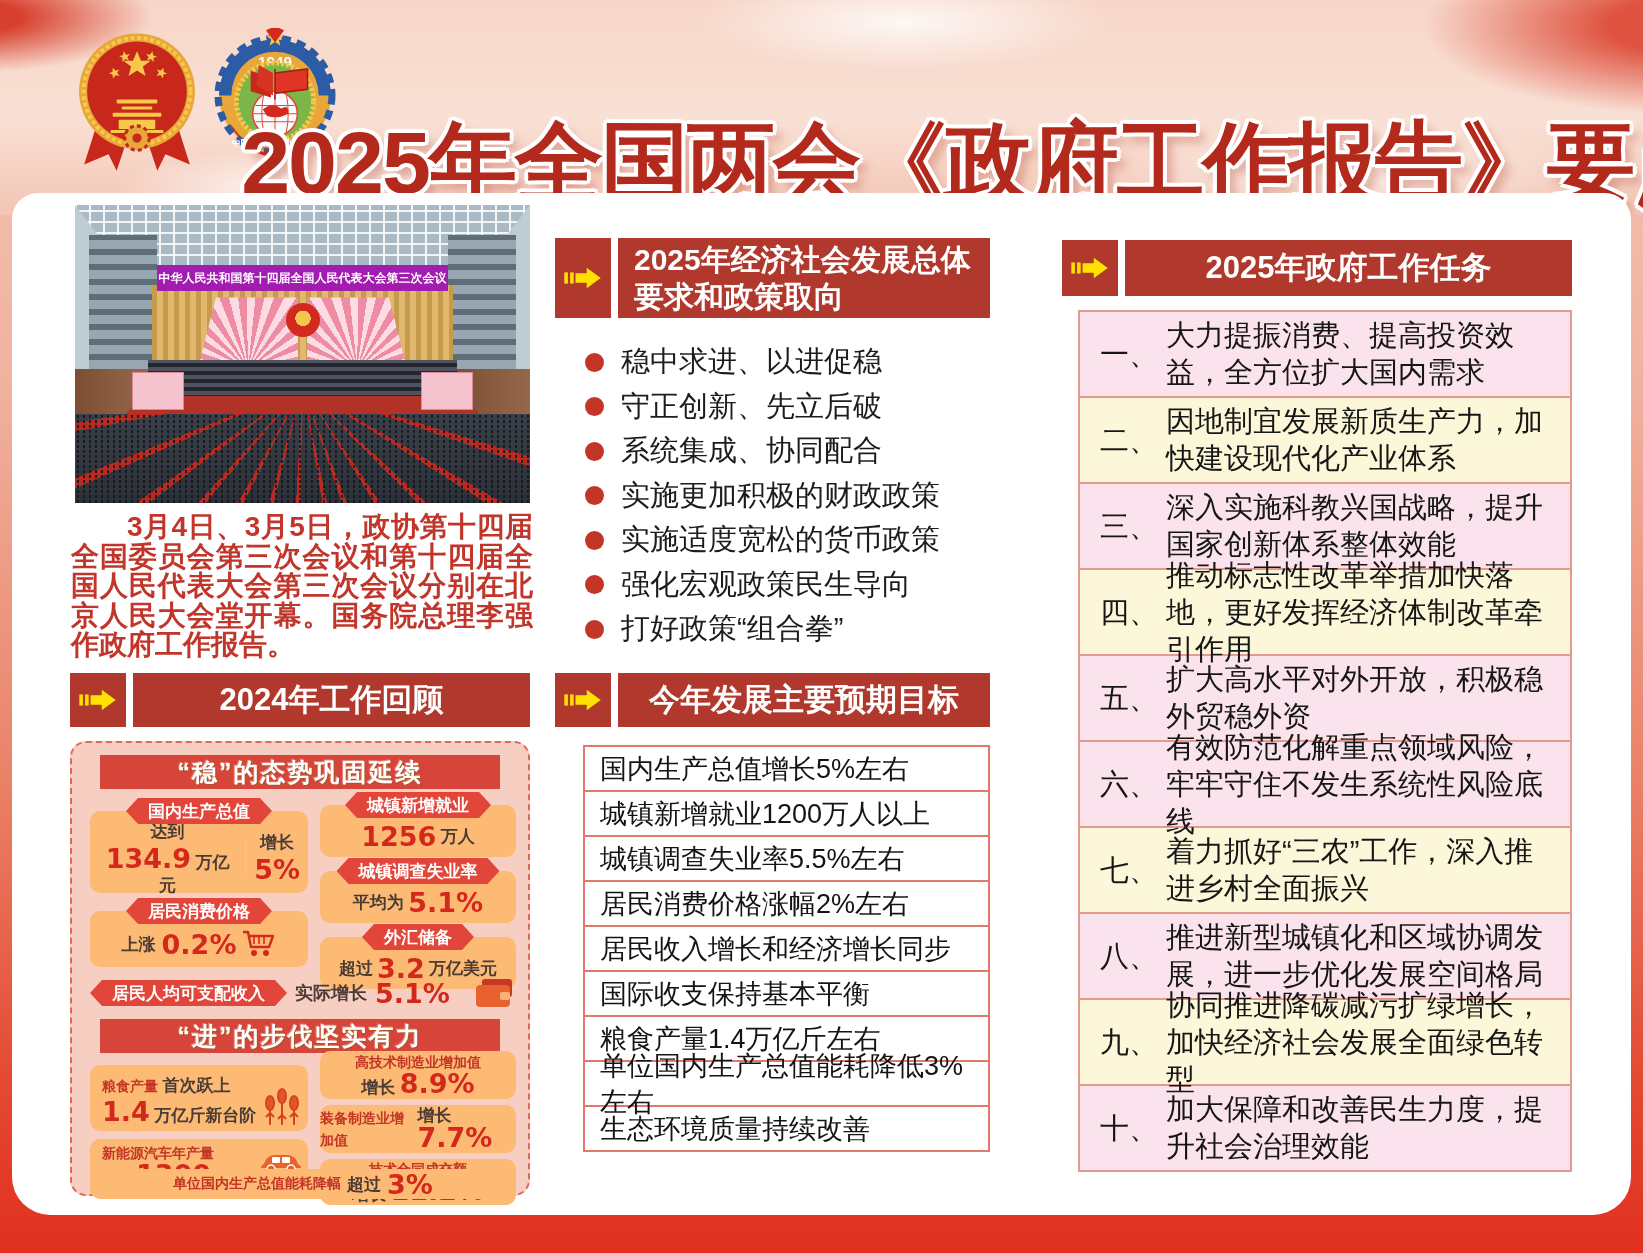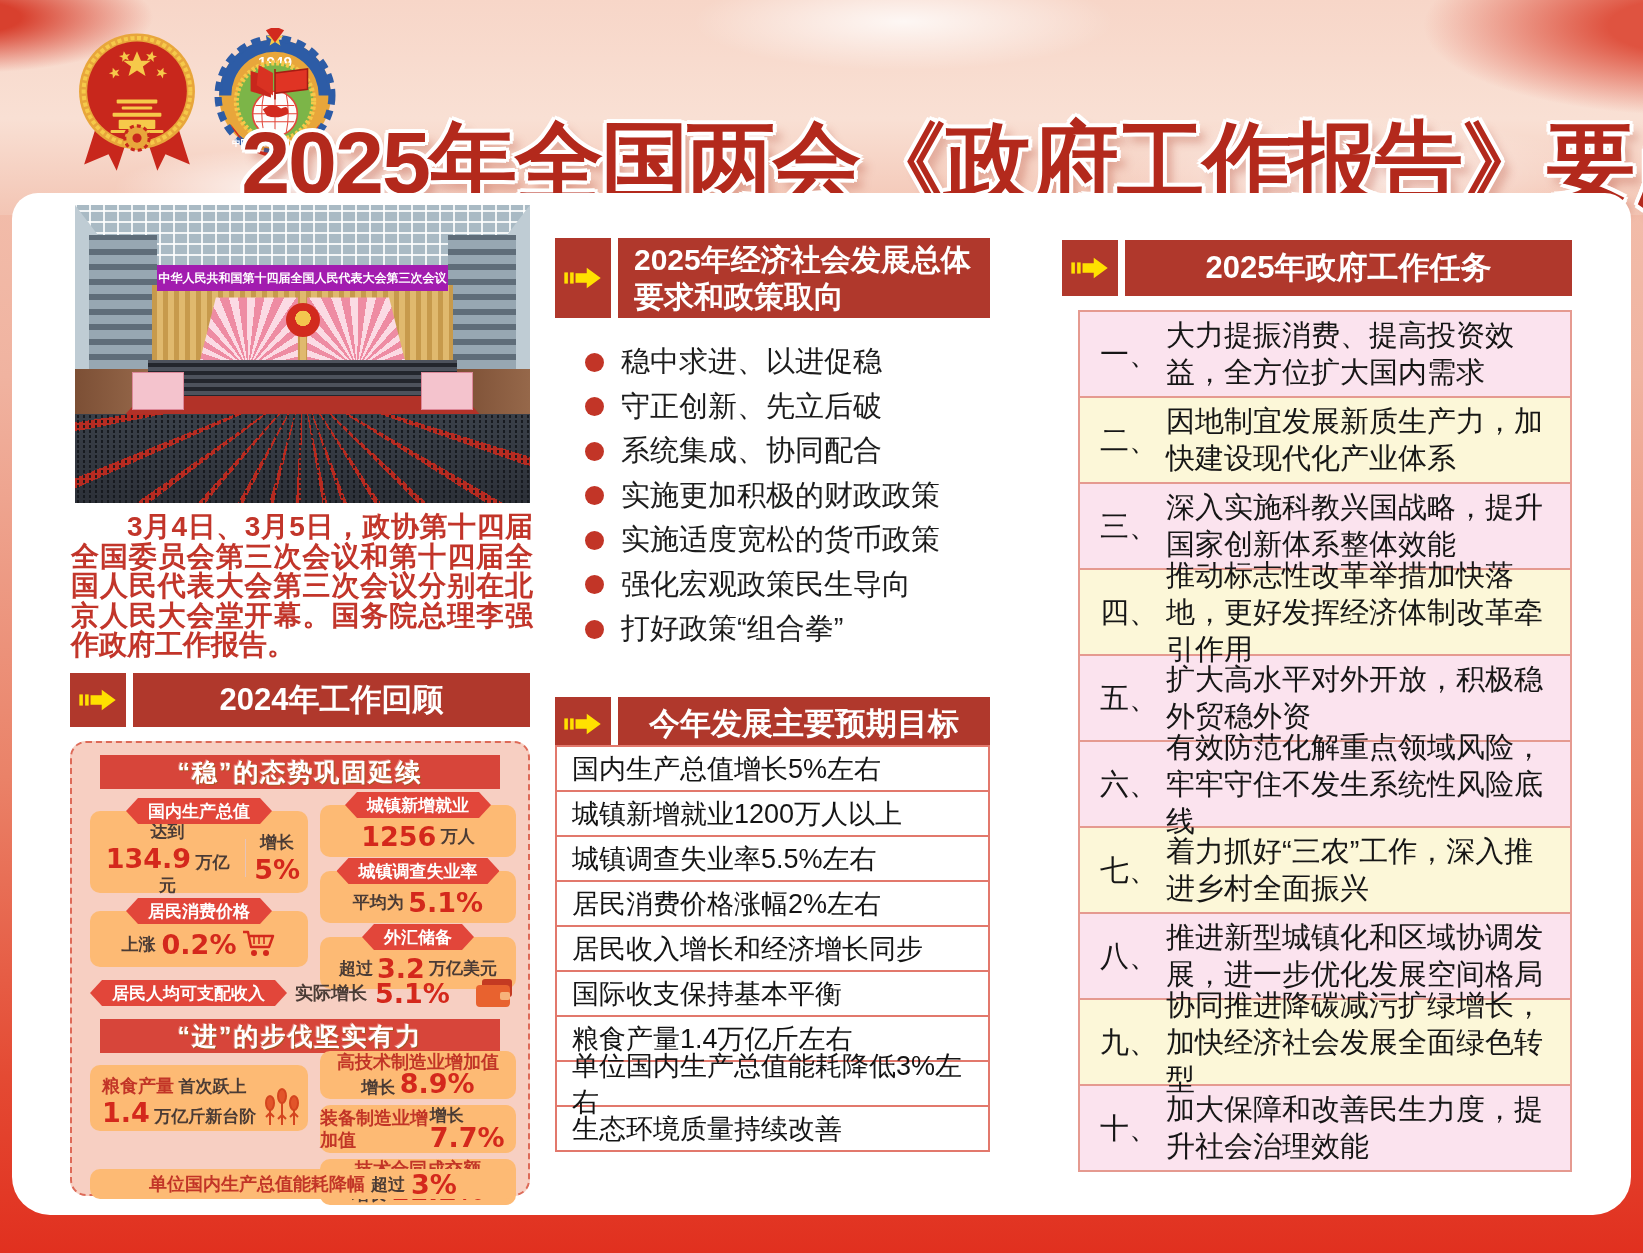--- a/index.html
+++ b/index.html
@@ -77,34 +77,34 @@
     background:#f7cfc2;border:2px dashed #dd6a58;border-radius:16px;}
   .sub-bar{position:absolute;left:28px;right:28px;height:34px;background:#d7453a;color:#fff;
     display:flex;align-items:center;justify-content:center;font-size:25px;font-weight:700;letter-spacing:2px;
     text-shadow:1px 1px 0 #a52, -1px -1px 0 rgba(255,255,255,.35);}
   .card{position:absolute;background:#fdba74;border-radius:10px;}
   .badge{position:absolute;left:50%;top:-13px;transform:translateX(-50%);height:26px;padding:0 22px;
     background:#e2463a;color:#fff;font-size:17px;font-weight:700;display:flex;align-items:center;white-space:nowrap;
     clip-path:polygon(12px 0,calc(100% - 12px) 0,100% 50%,calc(100% - 12px) 100%,12px 100%,0 50%);}
   .num{color:#d4281c;font-weight:900;font-size:27px;font-family:"DejaVu Sans","Liberation Sans",sans-serif;}
   .sm{color:#4a3b35;font-size:17px;font-weight:700;}
-  .lbl{color:#c23527;font-size:18px;font-weight:800;}
+  .lbl{color:#c23527;font-size:14px;font-weight:800;}
   .center{display:flex;align-items:center;justify-content:center;}
   .gdp-row{display:flex;align-items:center;justify-content:center;height:100%;padding-top:12px;box-sizing:border-box;}
   .vg{text-align:center;padding:0 8px;}
   .vdiv{width:1px;height:38px;background:#e7c4b8;}
   .inline-row{position:absolute;display:flex;align-items:center;}
   .ico{flex:none;}
   
   .dot-list{position:absolute;left:573px;top:147px;width:410px;margin:0;padding:0;list-style:none;}
   .dot-list li{display:flex;align-items:center;height:44.5px;font-size:29px;color:#1c1c1c;font-weight:500;}
   .dot-list li::before{content:"";width:19px;height:19px;border-radius:50%;background:#c23527;margin-right:17px;flex:none;}
   .goal-list{position:absolute;left:543px;top:552px;width:435px;}
   .goal-row{box-sizing:border-box;height:47px;margin-top:-2px;background:#fff;border:2px solid #e2786c;
-    display:flex;align-items:center;padding-left:15px;font-size:27px;color:#141414;}
+    display:flex;align-items:center;padding-left:15px;font-size:27px;color:#141414;margin-left:28px;}
   .goal-row:first-child{margin-top:0;}
   
   .task-list{position:absolute;left:1066px;top:117px;width:494px;}
   .task{box-sizing:border-box;height:88px;margin-top:-2px;border:2px solid #e59a90;
     display:flex;align-items:center;padding:0 14px 0 20px;font-size:29px;line-height:37px;color:#161616;}
   .task:first-child{margin-top:0;}
   .t-num{flex:none;width:66px;}
   .t-body{flex:1;}
   .emblems{position:absolute;left:76px;top:28px;display:flex;gap:16px;}
 </style>
@@ -294,20 +294,33 @@
     </div>
 
     <div class="card" style="left:248px;top:362px;width:196px;height:48px;">
       <div class="center" style="height:100%;line-height:22px;border-radius:19px;">
         <span class="lbl">装备制造业增加值</span>
         <div><span class="sm">增长</span>
         <span class="num">7.7%</span></div>
       </div>
     </div>
 
+    <div class="card" style="left:18px;top:396px;width:218px;height:46px;">
+      <div style="padding:3px 6px 0 12px;line-height:21px;">
+        <span class="lbl">新能源汽车年产量</span><br>
+        <span class="sm">突破</span><span class="num">1300</span><span class="sm">万辆</span>
+      </div>
+      <svg width="42" height="28" viewBox="0 0 42 28" style="position:absolute;right:6px;top:9px;">
+        <path d="M4 16 Q6 8 14 7 L28 7 Q36 8 38 16 Q41 17 41 20 L1 20 Q1 17 4 16 Z" fill="#e8622f"></path>
+        <rect x="12" y="9" width="8" height="6" rx="1" fill="#fff"></rect>
+          <rect x="22" y="9" width="8" height="6" rx="1" fill="#fff"></rect>
+        <circle cx="11" cy="21" r="4" fill="#e8622f" stroke="#fff" stroke-width="1.5"></circle>
+        <circle cx="31" cy="21" r="4" fill="#e8622f" stroke="#fff" stroke-width="1.5"></circle>
+      </svg>
+    </div>
 
     <div class="card" style="left:248px;top:416px;width:196px;height:46px;">
       <div class="center" style="height:100%;flex-direction:column;line-height:21px;">
         <span class="lbl">技术合同成交额</span>
         <div><span class="sm">增长</span>
         <span class="num">11.2%</span></div>
       </div>
     </div>
 
     <div class="card center" style="left:18px;top:470px;width:426px;height:30px;gap:6px;margin-top:-44px;">
@@ -345,21 +358,21 @@
         <span>实施适度宽松的货币政策</span>
       </li>
     <li>
         <span>强化宏观政策民生导向</span>
       </li>
     <li>
         <span>打好政策“组合拳”</span>
       </li>
   </ul>
 
-  <div class="sec-head" style="left:543px;top:504px;width:435px;height:54px;">
+  <div class="sec-head" style="left:543px;top:480px;width:435px;height:54px;">
     <div class="arrow-box">
       <svg width="38" height="28" viewBox="0 0 40 30">
         <rect x="0" y="9" width="3.8" height="12" fill="#ffe100"></rect>
         <rect x="6.2" y="9" width="3.8" height="12" fill="#ffe100"></rect>
         <polygon points="12,10 24,10 24,4 39,15 24,26 24,20 12,20" fill="#ffe100"></polygon>
       </svg>
     </div>
     <div class="sec-bar">今年发展主要预期目标</div>
   </div>
 

